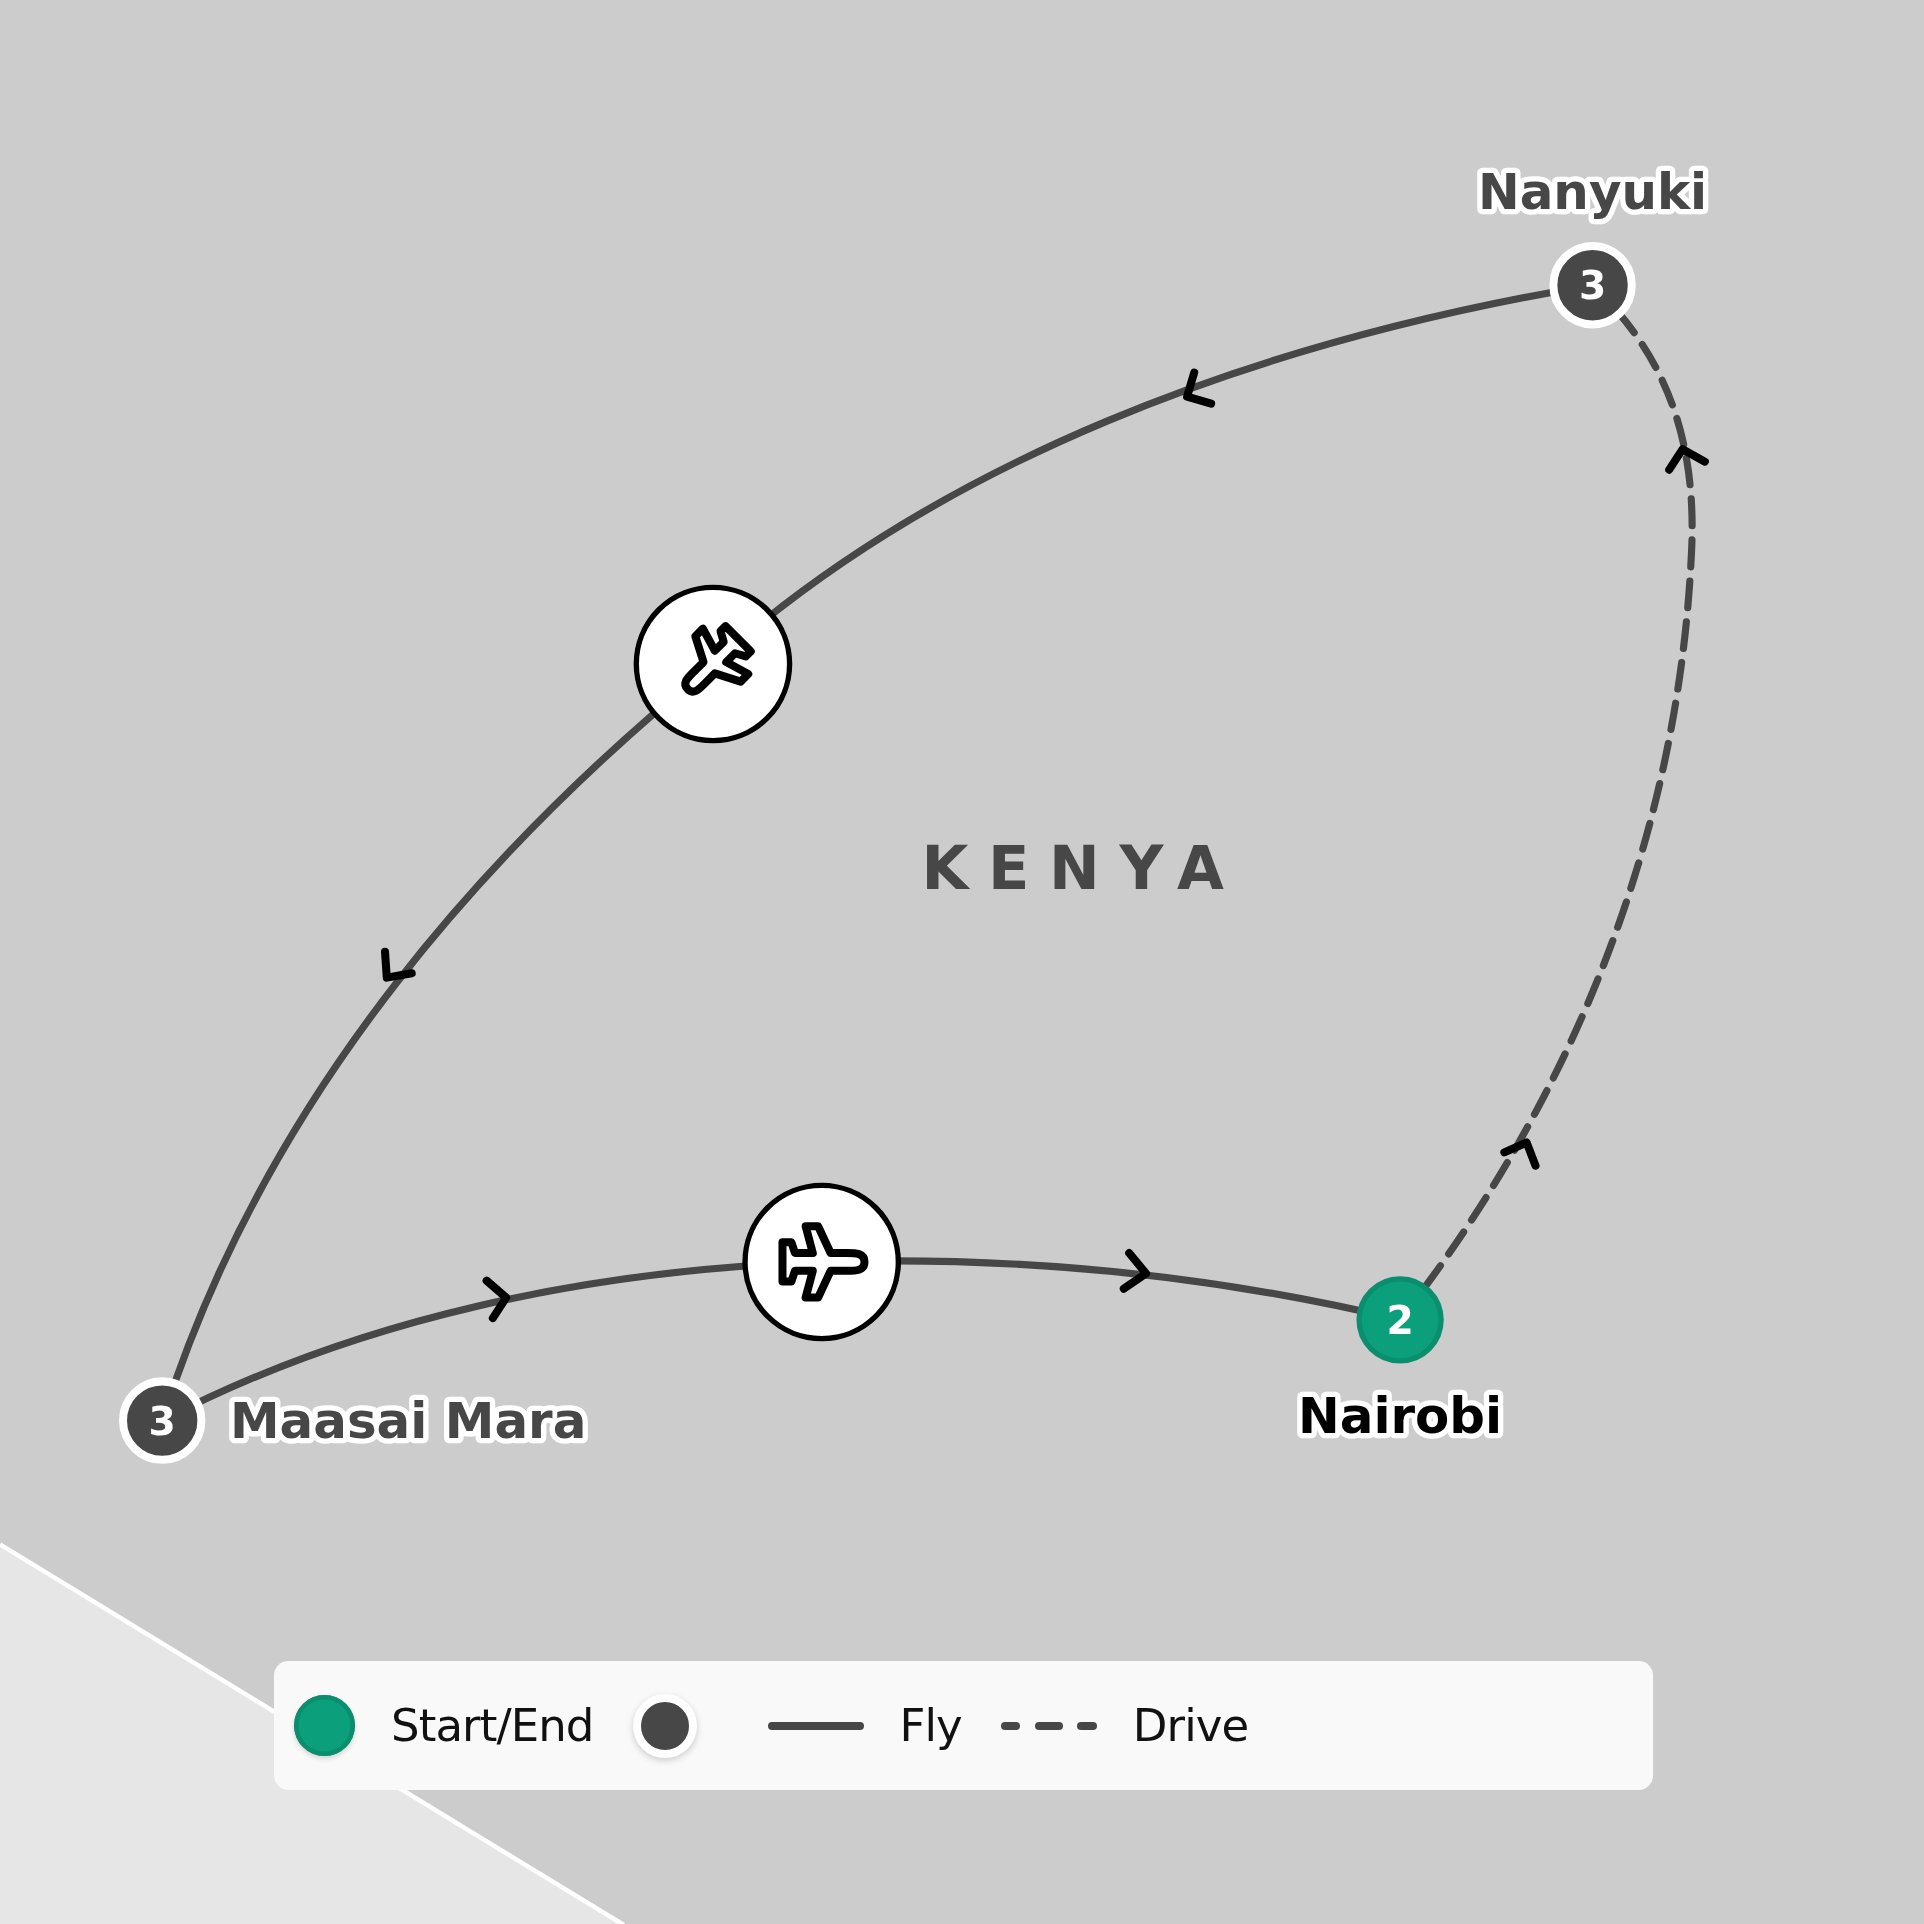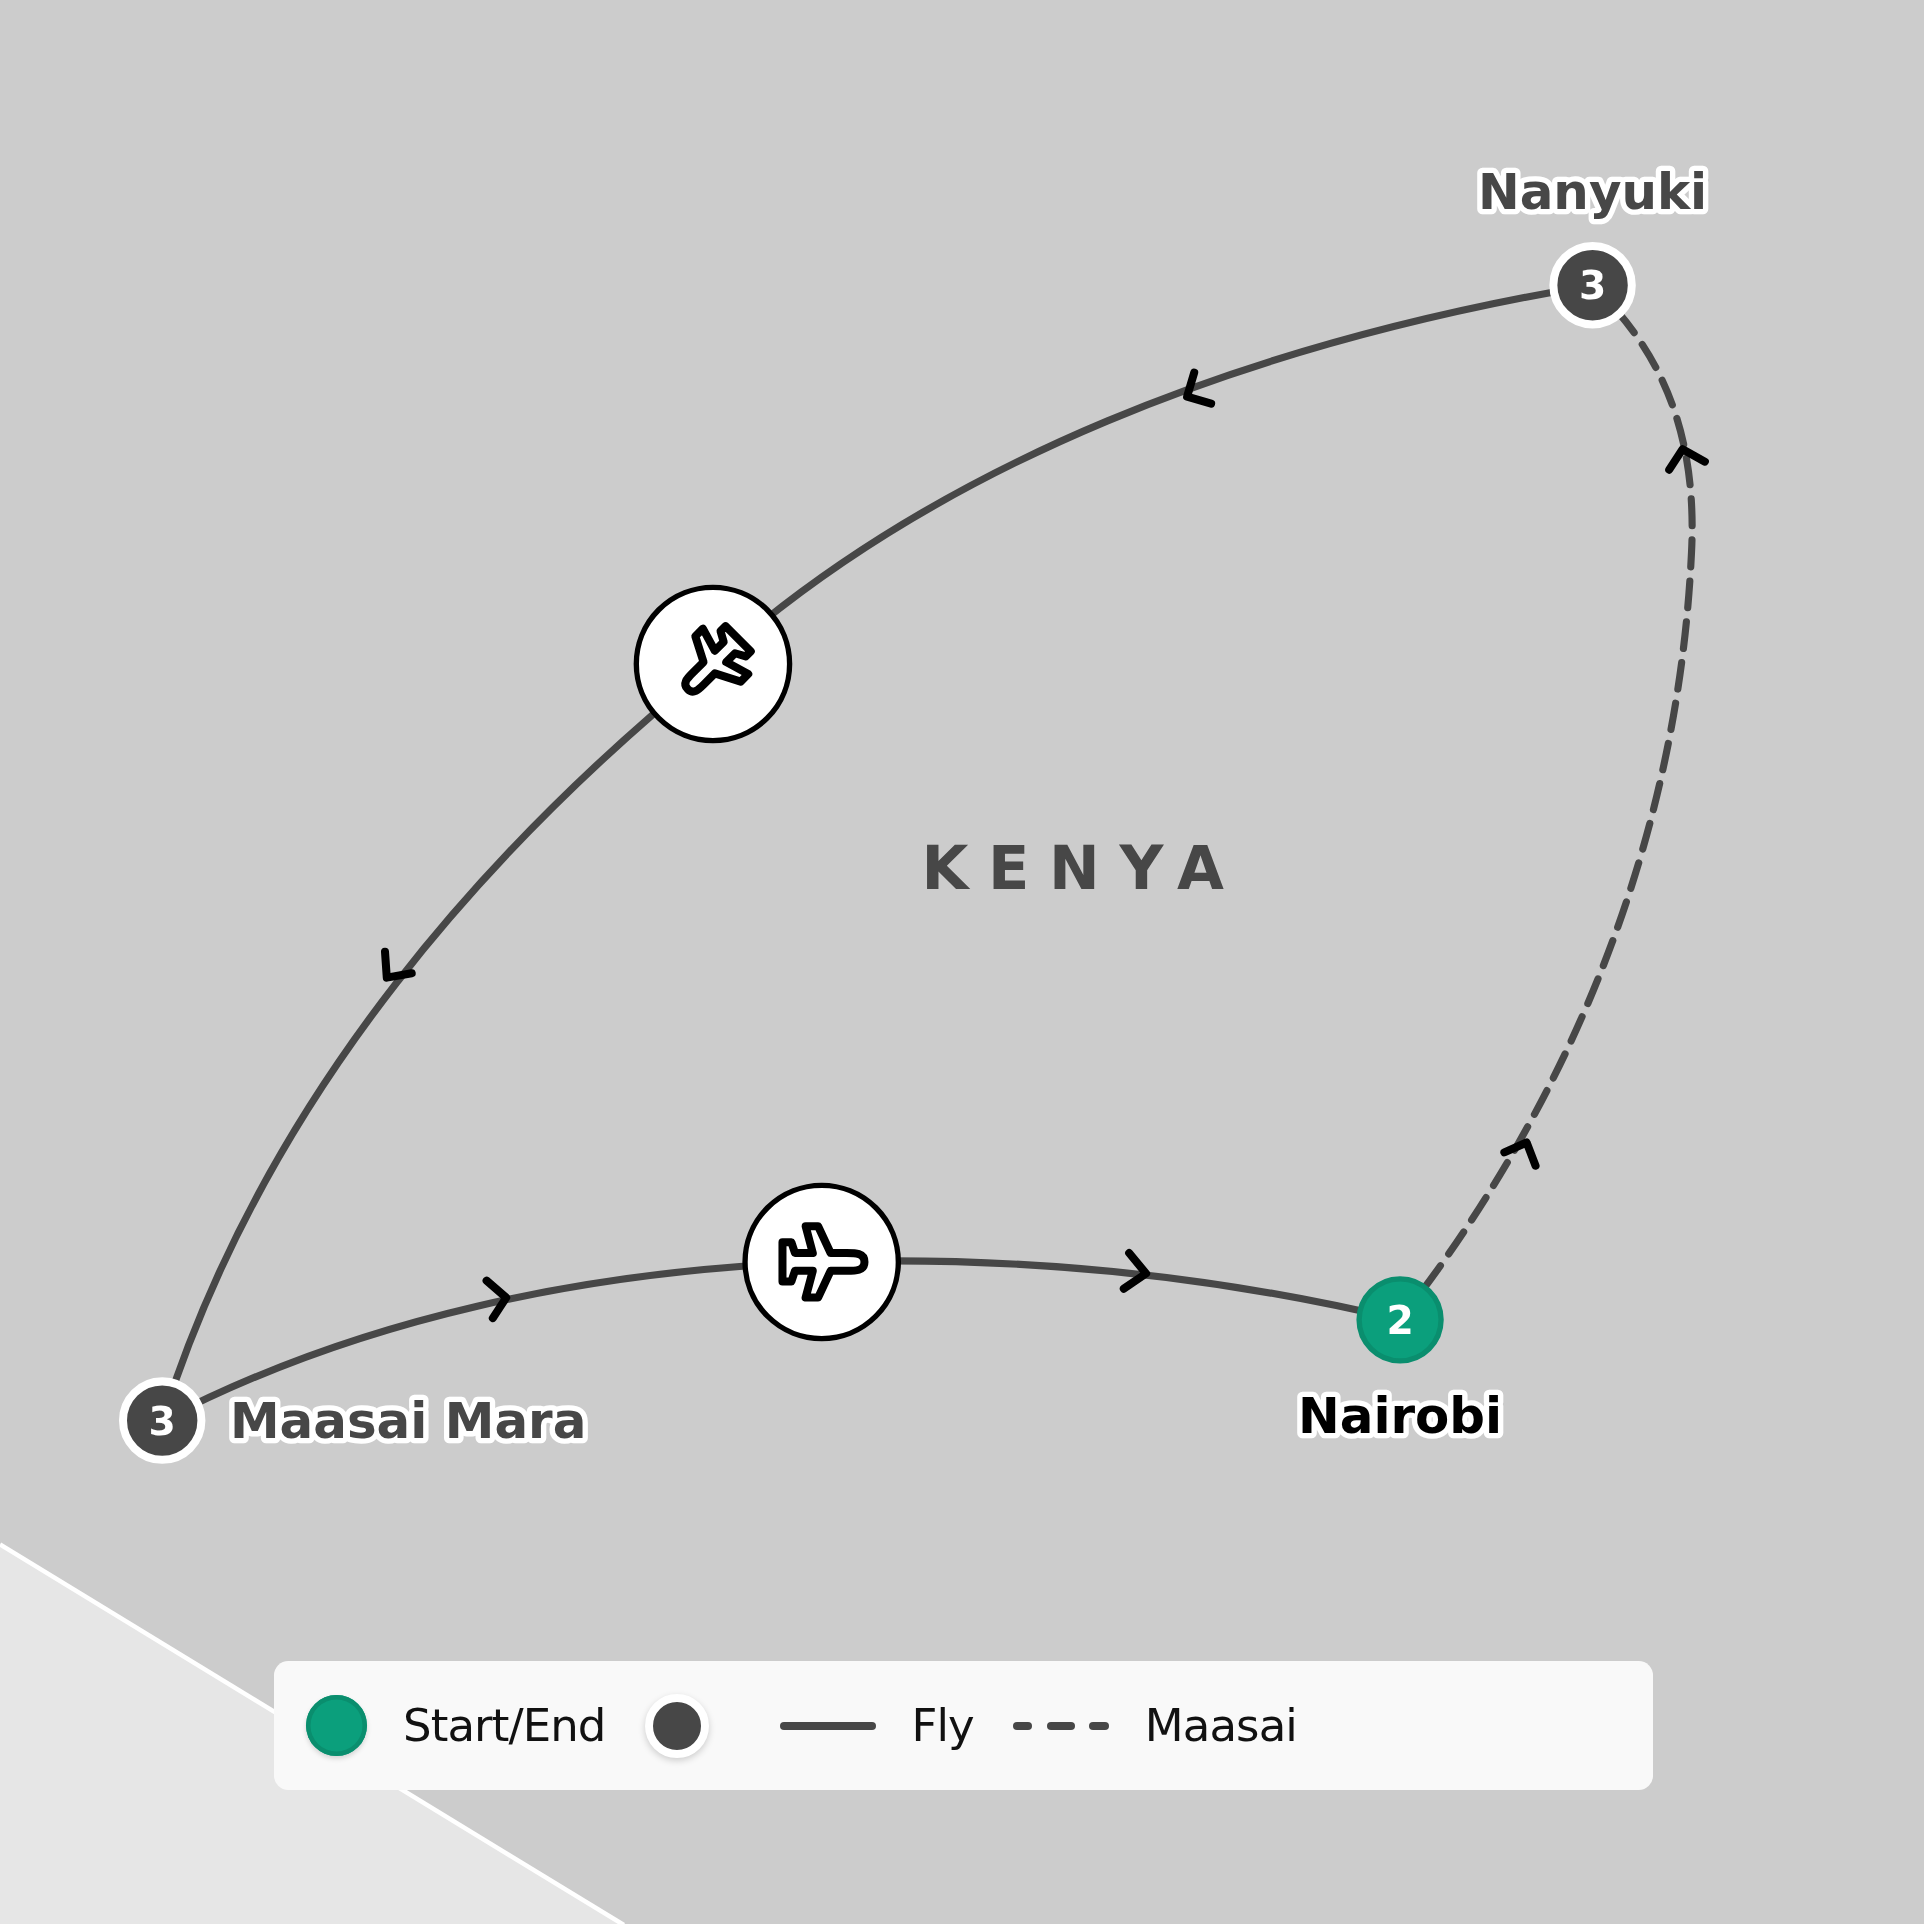--- a/index.html
+++ b/index.html
@@ -1,21 +1,21 @@
 <!DOCTYPE html>
 <html style="font-size:14.3px"><head>
 <meta charset="utf-8">
 <style>
   html, body { margin: 0; padding: 0; }
   body { width: 1925px; height: 1925px; overflow: hidden; background: #cccccc; position: relative; font-family: "DejaVu Sans", sans-serif; }
   #map { position: absolute; left: 0; top: 0; width: 1925px; height: 1925px; }
   .place-label { font-family: "DejaVu Sans", sans-serif; font-weight: bold; font-size: 56px; paint-order: stroke fill; stroke: #ffffff; stroke-width: 12px; stroke-linejoin: round; }
   .country-label { font-family: "DejaVu Sans", sans-serif; font-weight: bold; font-size: 68px; letter-spacing: 22px; fill: #474747; }
   .marker-num { font-family: "DejaVu Sans", sans-serif; font-weight: bold; font-size: 44px; fill: #ffffff; }
-  .legend { position: absolute; left: 274px; top: 1661px; width: 1379px; height: 129px; background: #f9f9f9; border-radius: 14.3px; display: flex; align-items: center; box-sizing: border-box; padding-left: 32px; }
+  .legend { position: absolute; left: 274px; top: 1661px; width: 1379px; height: 129px; background: #f9f9f9; border-radius: 14.3px; display: flex; align-items: center; box-sizing: border-box; padding-left: 20px; }
   .legend-item { display: flex; align-items: center; margin-right: 39px; }
   .legend-text { font-family: "DejaVu Sans", sans-serif; font-size: 45px; color: #111; letter-spacing: -0.9px; }
   .dot-green { width: 61px; height: 61px; border-radius: 50%; background: #0b9f7c; box-shadow: inset 0 0 0 4.5px #0a8e6e, 0 2.7px 5.3px rgba(0,0,0,0.15); margin-right: 36px; }
   .dot-dark { width: 48px; height: 48px; border-radius: 50%; background: #474747; border: 8px solid #ffffff; box-shadow: 0 2.7px 7.1px rgba(0,0,0,0.18); margin-right: 32px; }
   .line-solid { width: 96px; height: 8px; border-radius: 4.5px; background: #474747; margin-right: 36px; }
   .line-dash { width: 96px; height: 8px; margin-right: 36px; display: flex; justify-content: space-between; }
   .line-dash span { display: block; height: 8px; border-radius: 4.5px; background: #474747; }
 </style>
 </head>
 <body>
@@ -86,16 +86,16 @@
   <div class="legend-item">
     <div class="line-solid"></div>
     <span class="legend-text">Fly</span>
   </div>
   <div class="legend-item">
     <div class="line-dash">
       <span style="width:19.6px"></span>
         <span style="width:28.5px"></span>
         <span style="width:19.6px"></span>
     </div>
-    <span class="legend-text">Maasai</span>
+    <span class="legend-text">Drive</span>
   </div>
 </div>
 
 
 </body></html>

